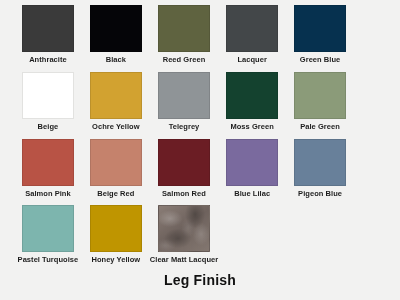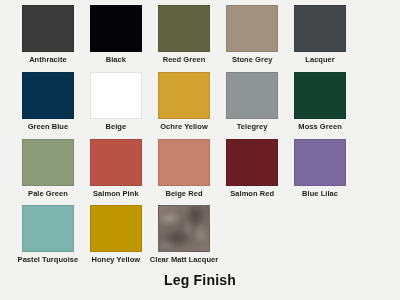--- a/index.html
+++ b/index.html
@@ -94,24 +94,20 @@
     </div>
     <div class="swatch-cell">
       <div class="swatch-chip" style="background-color: rgb(5, 5, 8);"></div>
       <div class="swatch-label">Black</div>
     </div>
     <div class="swatch-cell">
       <div class="swatch-chip" style="background-color: rgb(95, 99, 64);"></div>
       <div class="swatch-label">Reed Green</div>
     </div>
     <div class="swatch-cell">
-      <div class="swatch-chip" style="background-color: rgb(160, 146, 127);"></div>
-      <div class="swatch-label">Stone Grey</div>
-    </div>
-    <div class="swatch-cell">
       <div class="swatch-chip" style="background-color: rgb(67, 71, 73);"></div>
       <div class="swatch-label">Lacquer</div>
     </div>
     <div class="swatch-cell">
       <div class="swatch-chip" style="background-color: rgb(6, 49, 79);"></div>
       <div class="swatch-label">Green Blue</div>
     </div>
     <div class="swatch-cell">
       <div class="swatch-chip is-white" style="background-color: rgb(255, 255, 255);"></div>
       <div class="swatch-label">Beige</div>
@@ -142,20 +138,24 @@
     </div>
     <div class="swatch-cell">
       <div class="swatch-chip" style="background-color: rgb(107, 29, 36);"></div>
       <div class="swatch-label">Salmon Red</div>
     </div>
     <div class="swatch-cell">
       <div class="swatch-chip" style="background-color: rgb(122, 106, 158);"></div>
       <div class="swatch-label">Blue Lilac</div>
     </div>
     <div class="swatch-cell">
+      <div class="swatch-chip" style="background-color: rgb(104, 128, 154);"></div>
+      <div class="swatch-label">Pigeon Blue</div>
+    </div>
+    <div class="swatch-cell">
       <div class="swatch-chip" style="background-color: rgb(125, 181, 174);"></div>
       <div class="swatch-label">Pastel Turquoise</div>
     </div>
     <div class="swatch-cell">
       <div class="swatch-chip" style="background-color: rgb(191, 149, 0);"></div>
       <div class="swatch-label">Honey Yellow</div>
     </div>
     <div class="swatch-cell">
       <div class="swatch-chip is-textured"></div>
       <div class="swatch-label">Clear Matt Lacquer</div>

